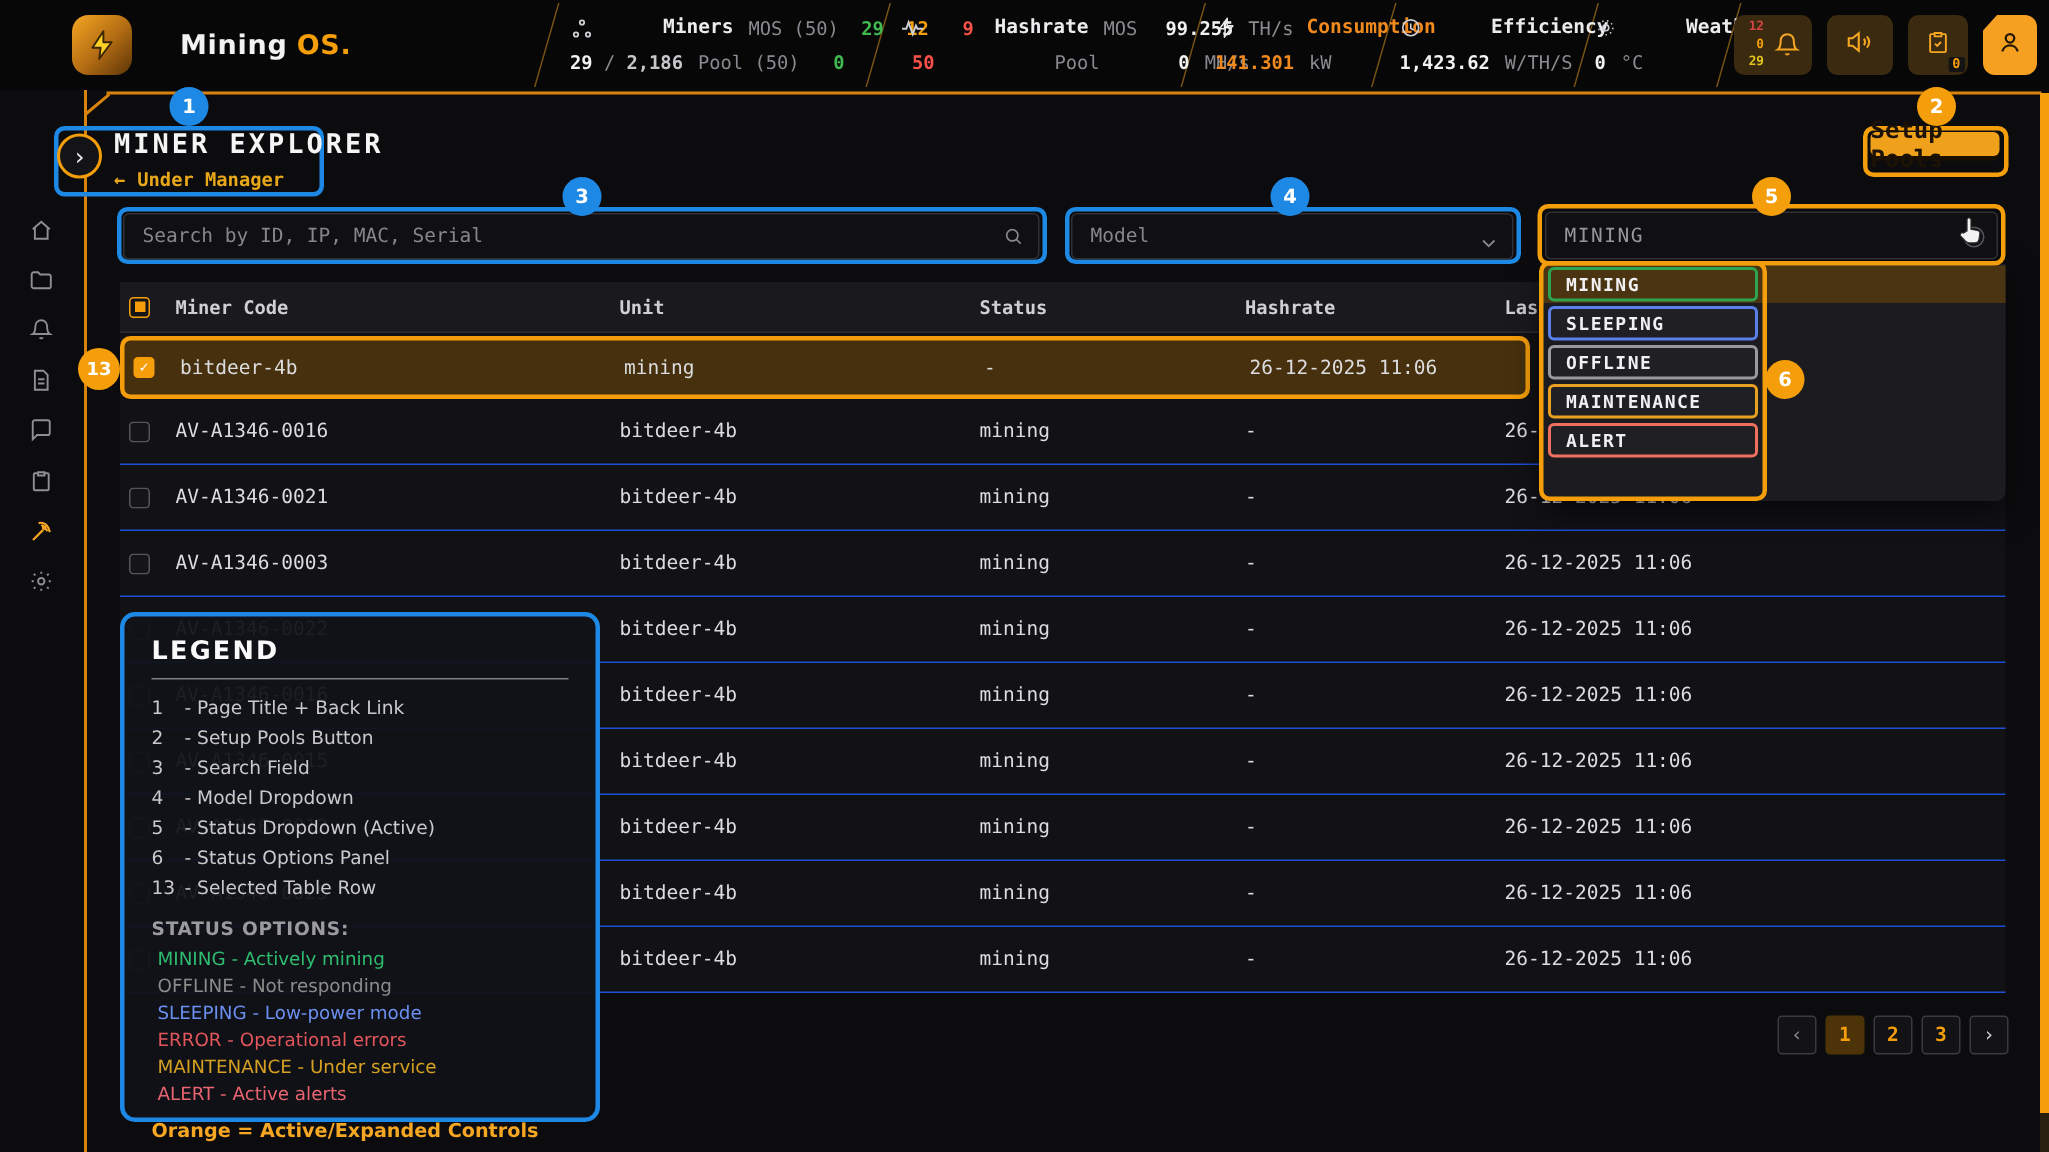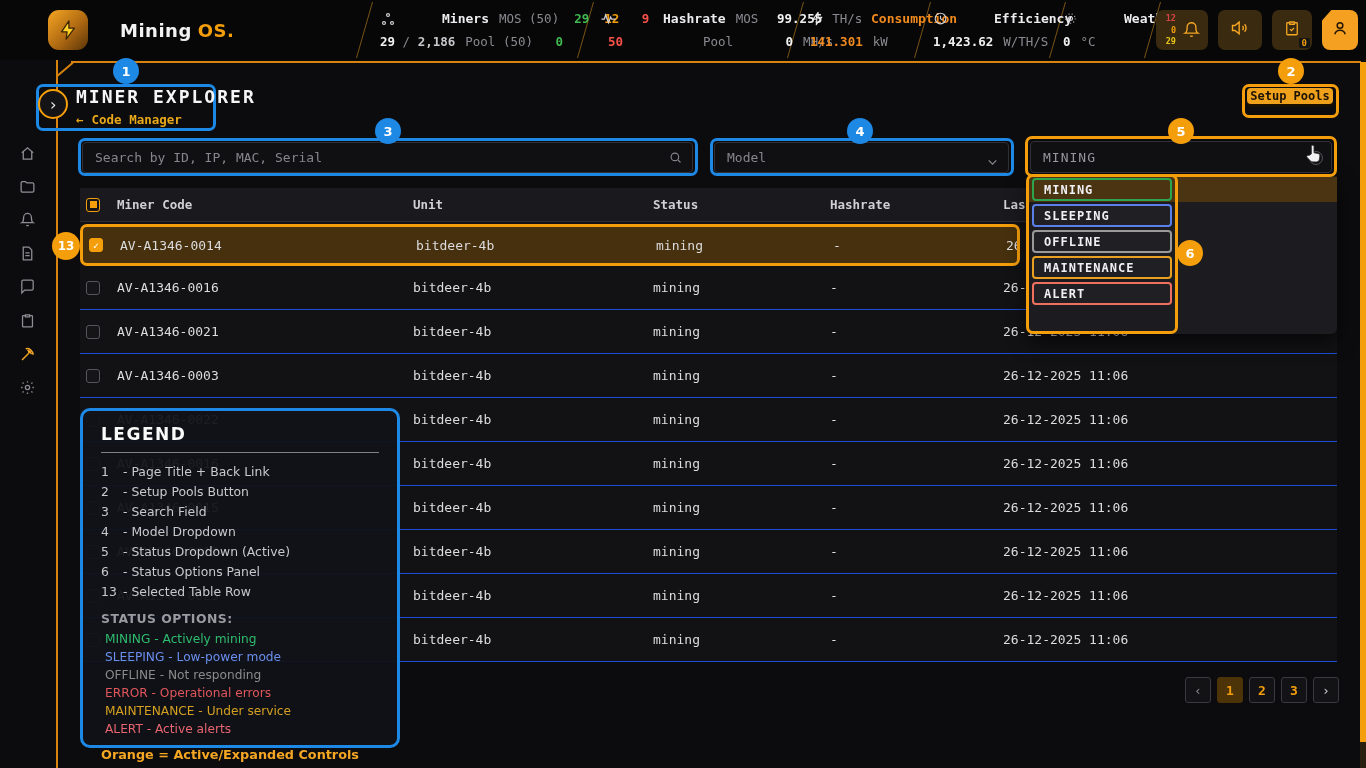--- a/index.html
+++ b/index.html
@@ -54,21 +54,21 @@
   .collapse { position:absolute; left:38px; top:89px; width:30px; height:30px; border-radius:50%;
               background:#141416; border:2px solid #f59e0b; color:#e8e8e8; font-size:16px;
               display:flex; align-items:center; justify-content:center; z-index:46; }
 
   
   .page-title { position:absolute; left:76px; top:86px; font-size:18px; font-weight:bold;
                 letter-spacing:2px; color:#f5f5f5; z-index:41; }
   .back-link { position:absolute; left:76px; top:112px; font-size:12.5px; font-weight:bold;
                color:#e8a81a; z-index:41; display:flex; gap:8px; }
   .setup-btn { position:absolute; left:1247px; top:88px; width:86px; height:16px; background:#f0a11c;
-               color:#1c1205; font-size:12px; font-weight:bold; border-radius:4px;
+               color:#1c1205; font-size:16px; font-weight:bold; border-radius:4px;
                display:flex; align-items:center; justify-content:center; z-index:41;
                box-shadow:0 3px 0 #1a1000; }
 
   
   .field { position:absolute; top:142px; height:31px; background:#101013; border:1px solid #303036;
            border-radius:4px; display:flex; align-items:center; z-index:41; }
   .field input { background:transparent; border:none; outline:none; color:#c8c8cc;
                  font-family:"DejaVu Sans Mono", monospace; font-size:13px; width:100%; padding:0 12px; }
   .field input::placeholder { color:#86868c; opacity:1; }
   .f-search { left:82px; width:611px; }
@@ -343,21 +343,21 @@
         </svg></span>
   </div>
 
   <div class="collapse">
       <span>›</span>
     </div>
 
   <div class="page-title">MINER EXPLORER</div>
   <div class="back-link">
     <span>←</span>
-    <span>Code Manager</span>
+    <span>Under Manager</span>
   </div>
   <div class="setup-btn">Setup Pools</div>
 
   <div class="field f-search">
     <input placeholder="Search by ID, IP, MAC, Serial" style="">
     <span class="f-icon-r">
       <svg width="15" height="15" viewBox="0 0 24 24" fill="none" stroke="#86868c" stroke-width="1.8">
           <circle cx="11" cy="11" r="6"></circle>
           <path d="M20 20l-4.5-4.5"></path>
         </svg></span>
@@ -399,21 +399,20 @@
             <span class="sq"></span>
           </div>
         </div>
       <div style="display:contents"><div class="cell">Miner Code</div><div class="cell">Unit</div><div class="cell">Status</div><div class="cell">Hashrate</div><div class="cell">Last Seen</div></div>
     </div>
     <div style="display:block">
         <div class="trow sel">
           <div class="cell cbc">
             <div class="cb on">✓</div>
           </div>
-          <div class="cell">AV-A1346-0014</div>
           <div class="cell">bitdeer-4b</div>
           <div class="cell">mining</div>
           <div class="cell">-</div>
           <div class="cell">26-12-2025 11:06</div>
         </div>
         <div class="trow">
           <div class="cell cbc">
             <div class="cb"></div>
           </div>
           <div class="cell">AV-A1346-0016</div>
@@ -534,22 +533,22 @@
           <span>- Status Options Panel</span>
         </div>
         <div class="lg-item">
           <span class="lg-num">13</span>
           <span>- Selected Table Row</span>
         </div>
       </div>
     <div class="lg-head">STATUS OPTIONS:</div>
     <div>
         <div class="lg-status" style="color: rgb(46, 189, 111);">MINING - Actively mining</div>
+        <div class="lg-status" style="color: rgb(139, 139, 139);">OFFLINE - Not responding</div>
         <div class="lg-status" style="color: rgb(107, 143, 239);">SLEEPING - Low-power mode</div>
-        <div class="lg-status" style="color: rgb(139, 139, 139);">OFFLINE - Not responding</div>
         <div class="lg-status" style="color: rgb(224, 86, 92);">ERROR - Operational errors</div>
         <div class="lg-status" style="color: rgb(213, 160, 33);">MAINTENANCE - Under service</div>
         <div class="lg-status" style="color: rgb(232, 100, 112);">ALERT - Active alerts</div>
       </div>
     <div class="lg-foot">Orange = Active/Expanded Controls</div>
   </div>
 
   <div class="pager">
     <div class="pbtn prev">‹</div>
     <div style="display:contents"><div class="pbtn num act">1</div><div class="pbtn num">2</div><div class="pbtn num">3</div></div>

